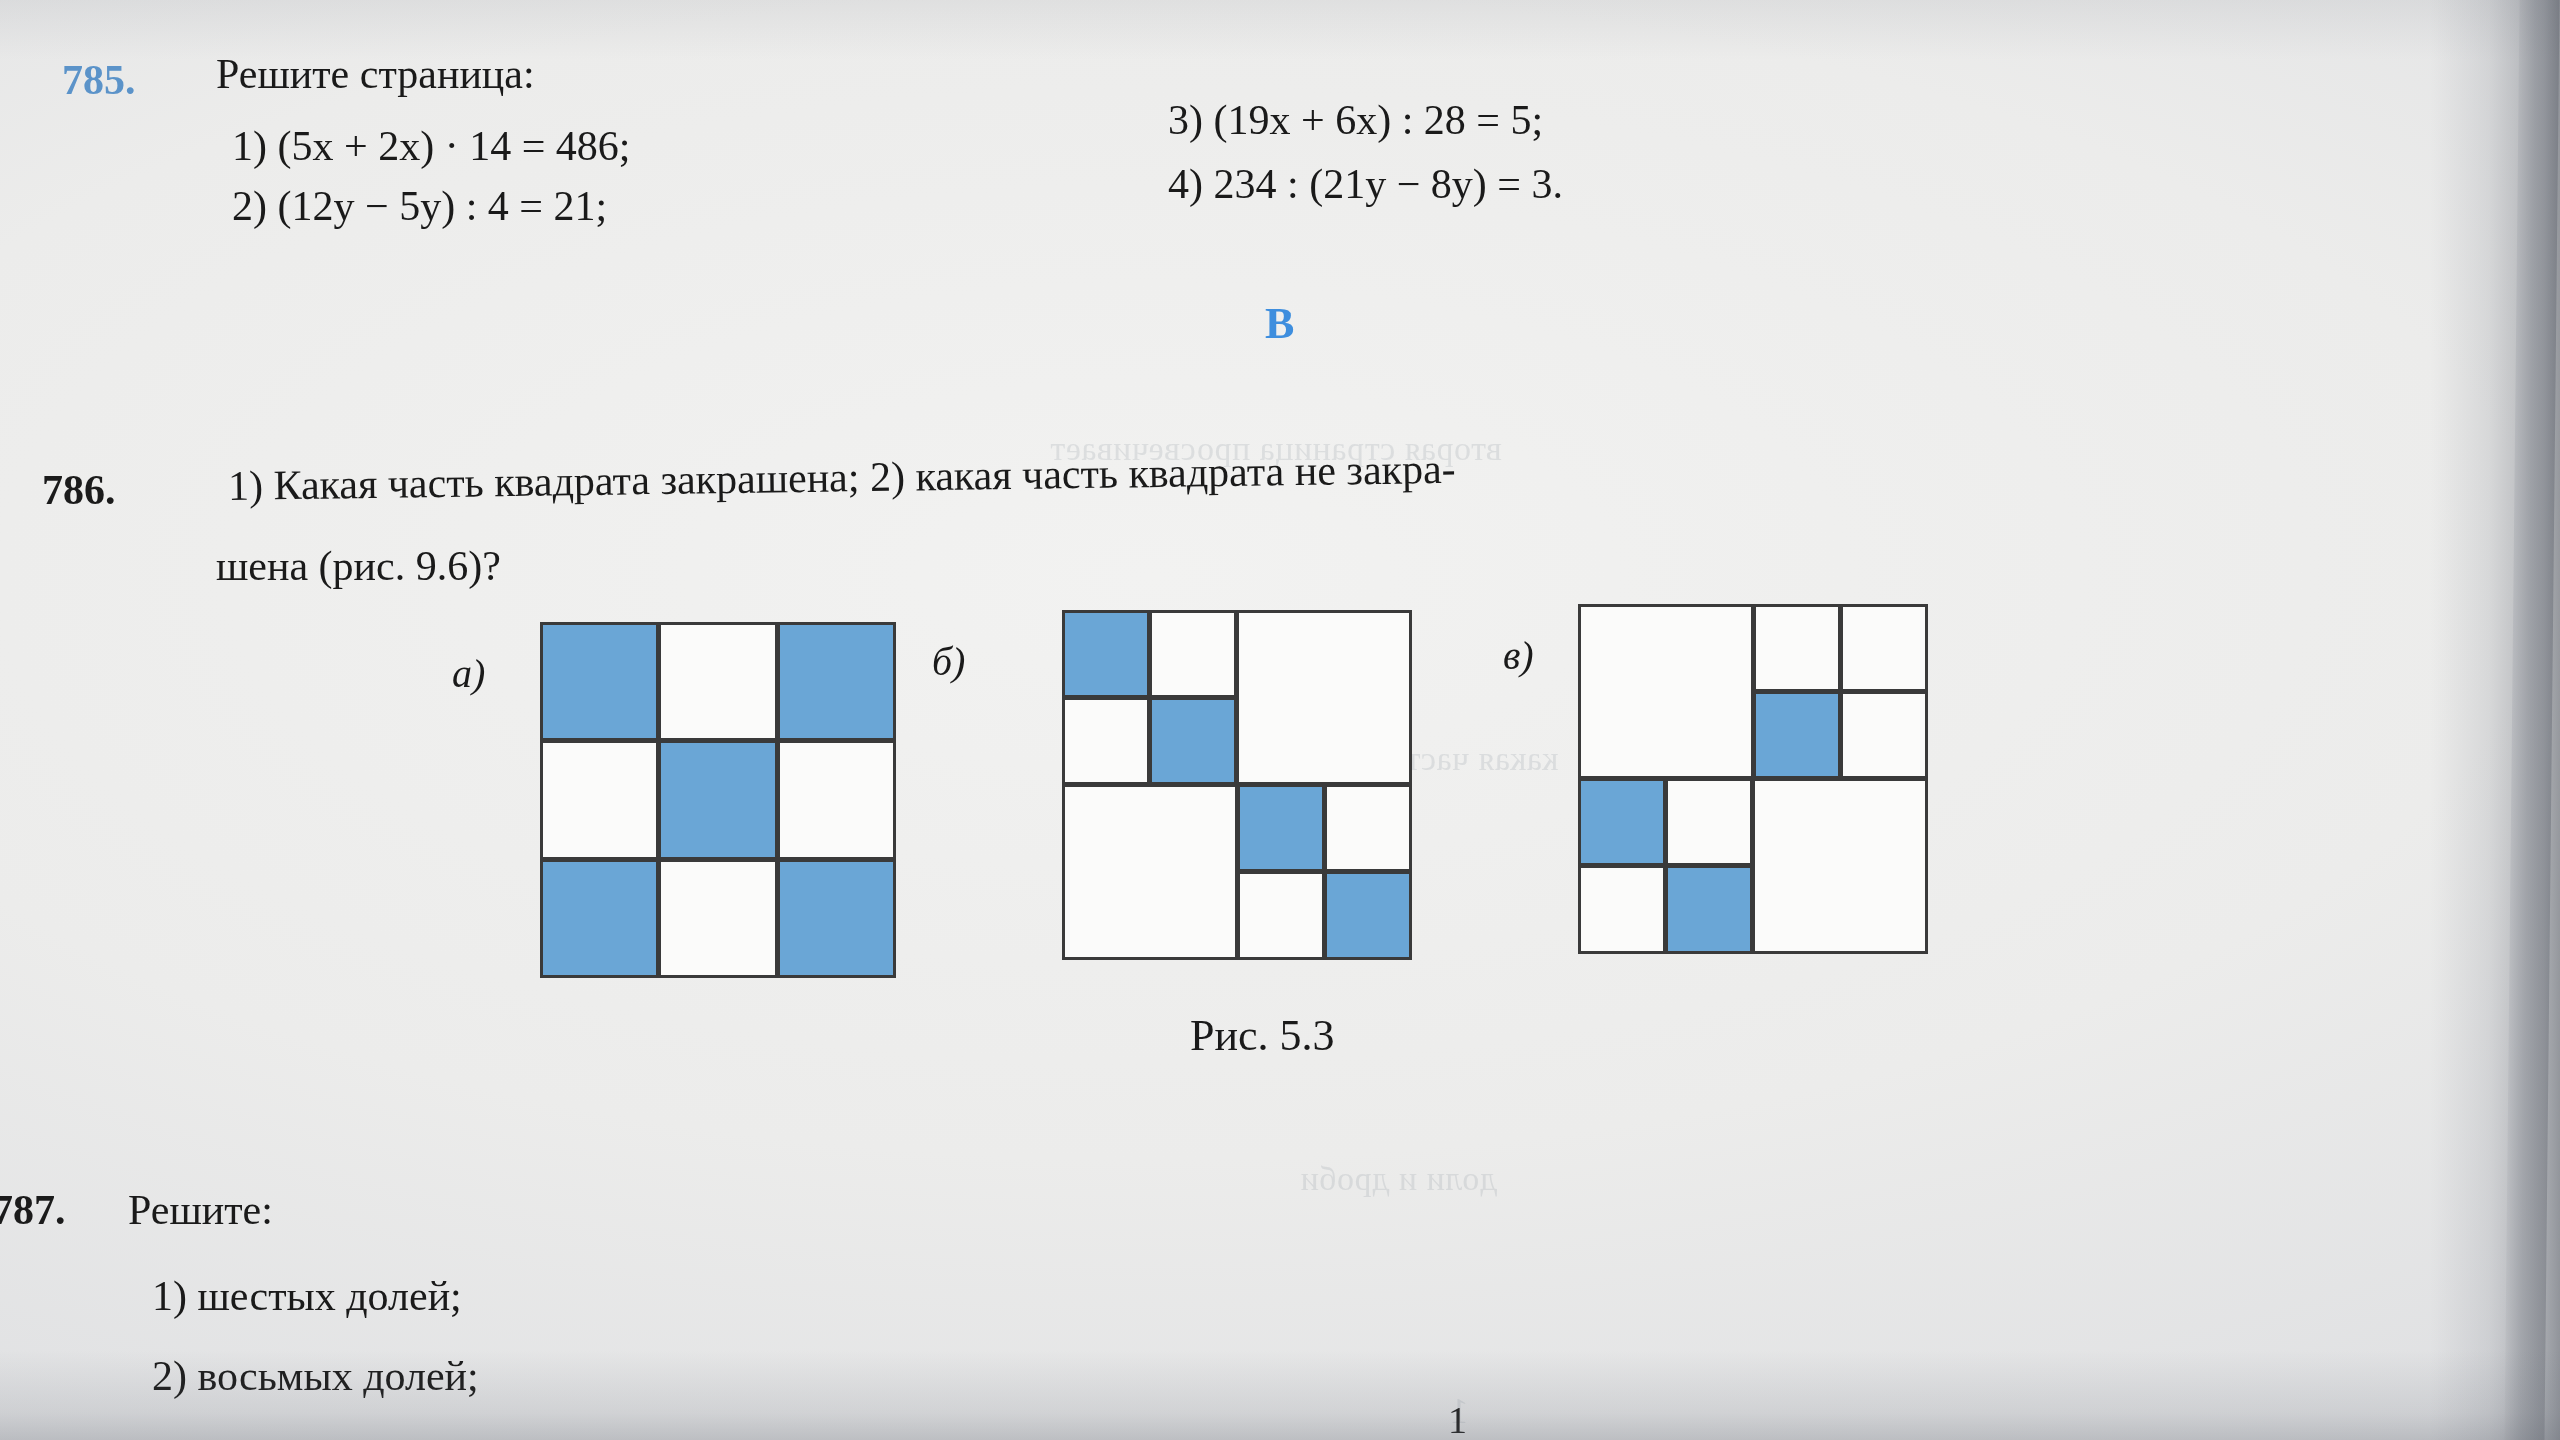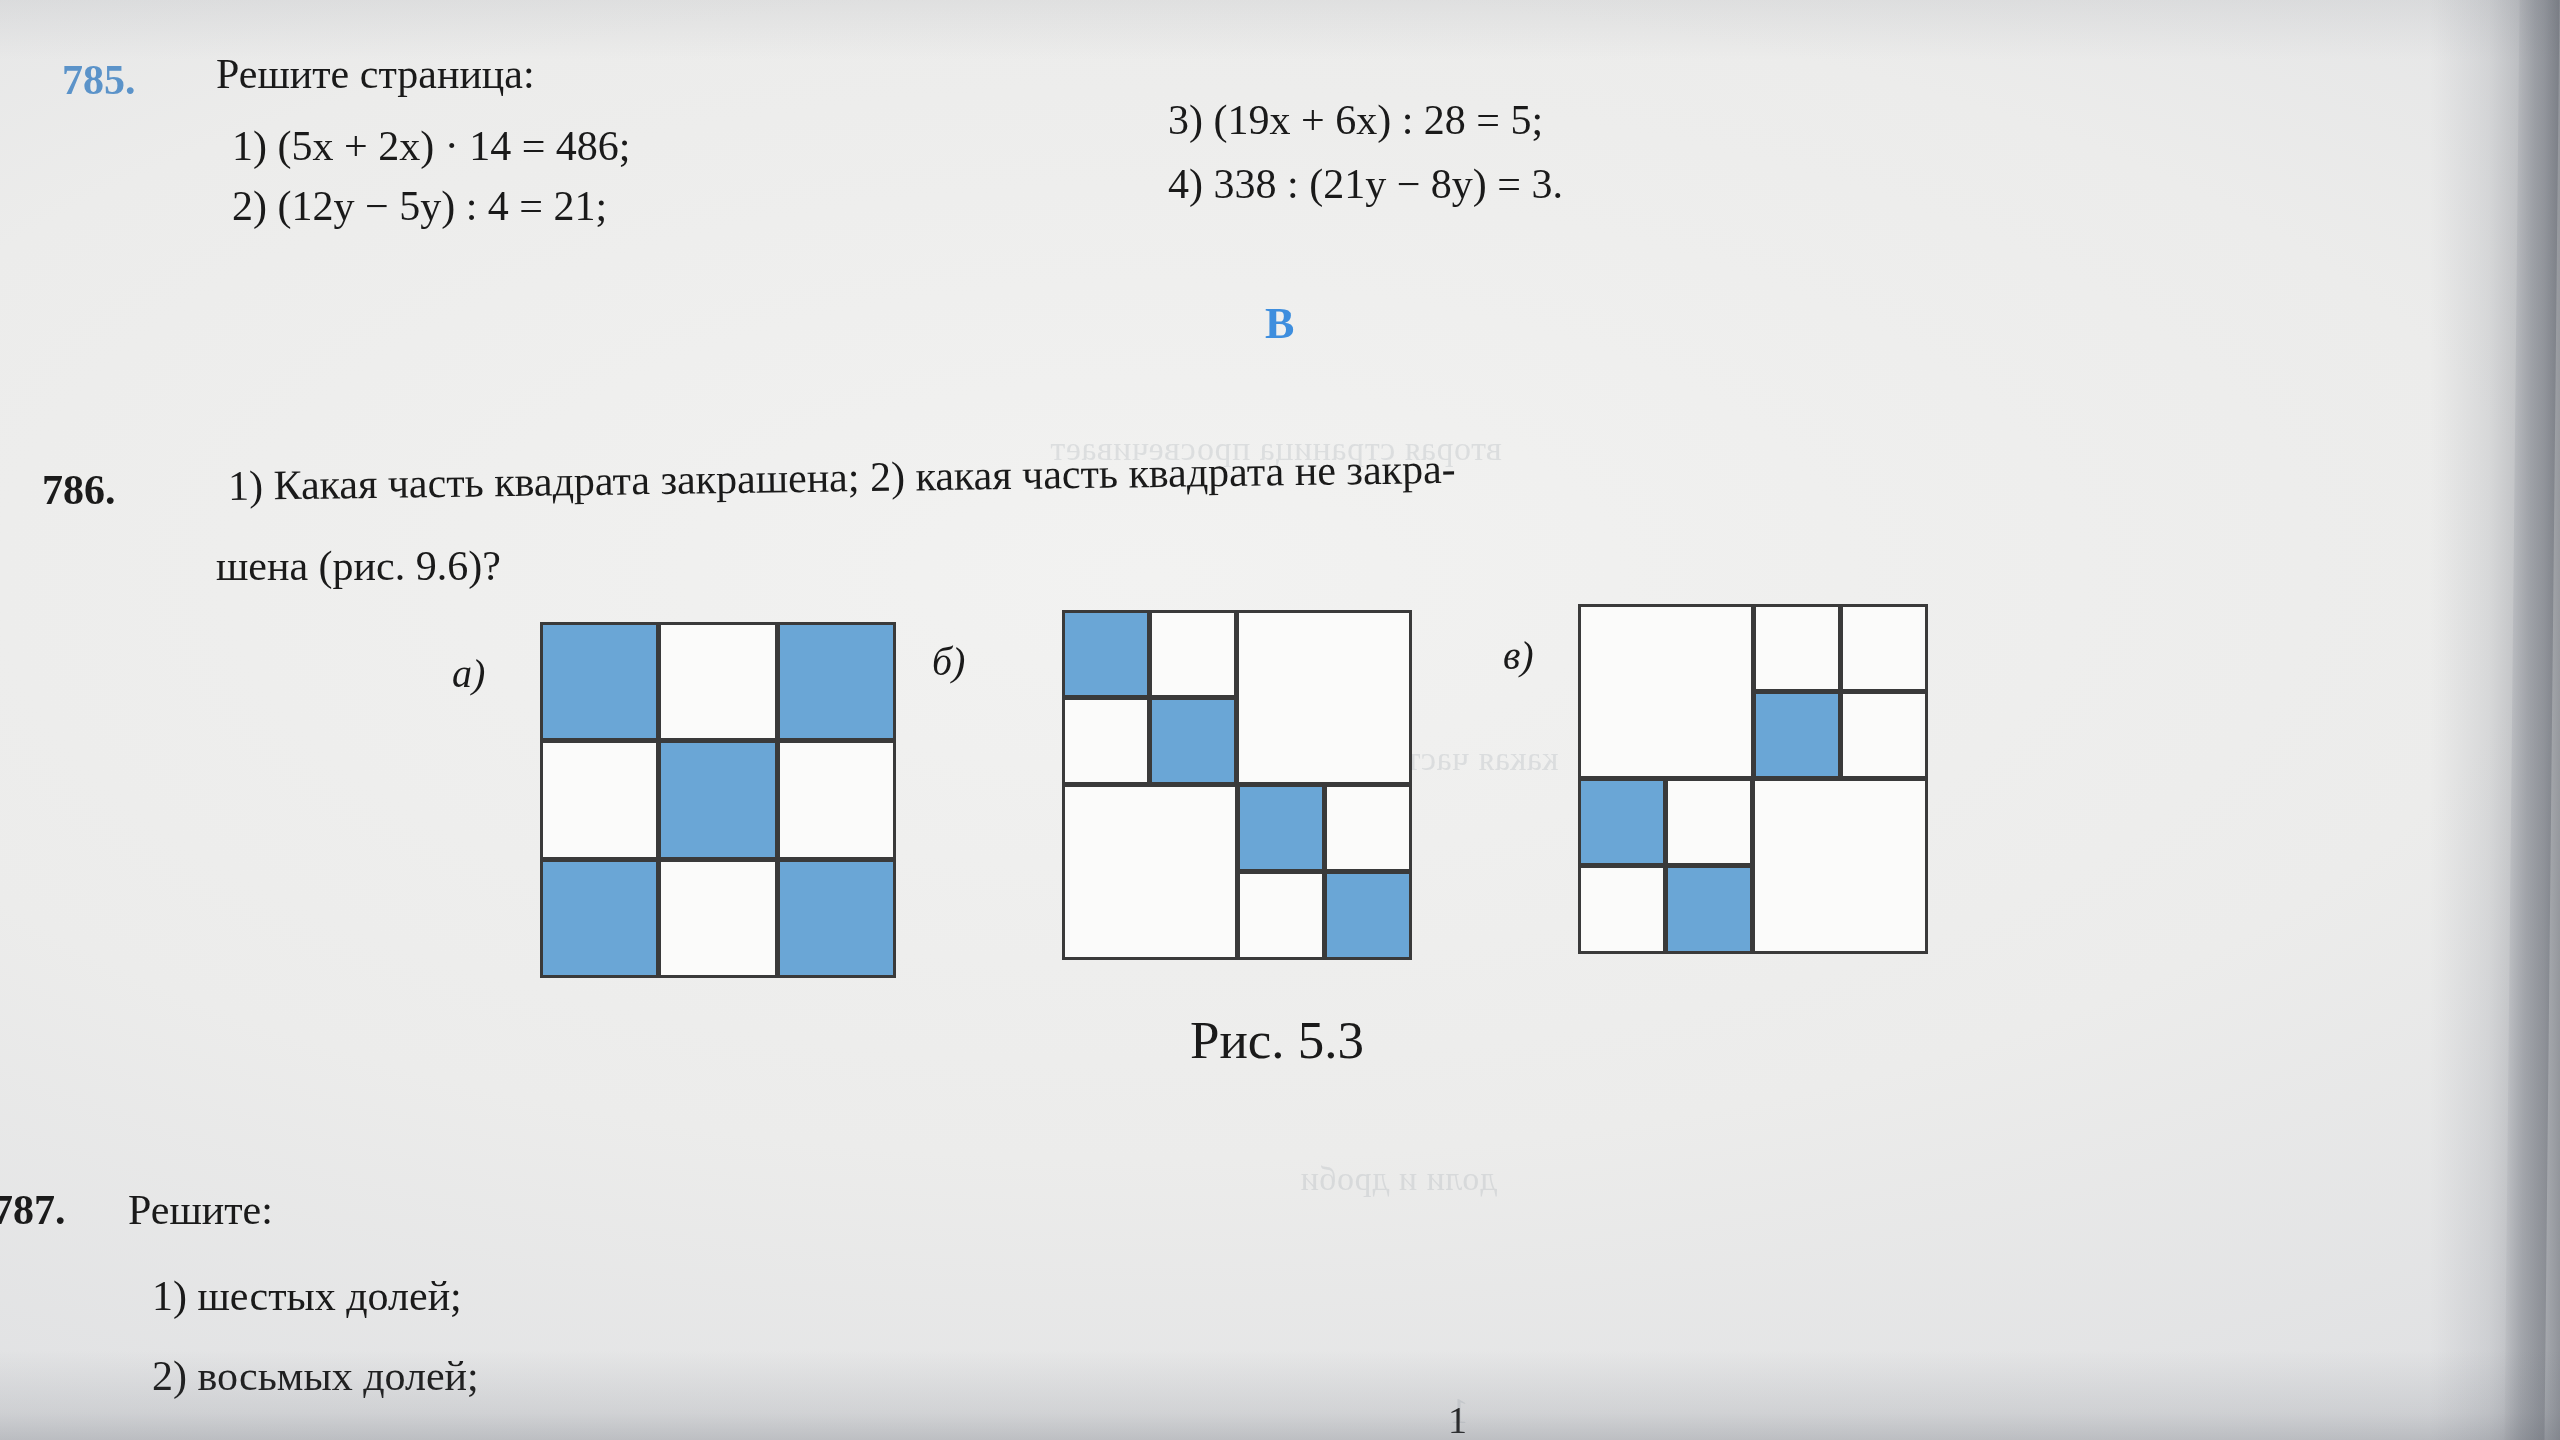--- a/index.html
+++ b/index.html
@@ -57,21 +57,21 @@
     white-space: nowrap;
     letter-spacing: .5px;
   }
 
   .txt { position: absolute; white-space: nowrap; }
 
   .num-blue { color: #5b93c9; font-weight: bold; margin-top: 6px; }
   .num-dark { color: #1b1b1b; font-weight: bold; }
 
   .s38 { font-size: 38px; }
-  .s40 { font-size: 53px; }
+  .s40 { font-size: 44px; }
   .s42 { font-size: 42px; }
 
   .bigB {
     color: #3e8ede;
     font-weight: bold;
     font-size: 44px;
     font-family: "Liberation Serif", serif;
   }
 
   
@@ -109,21 +109,21 @@
   </div>
 
   <div>
     <div class="txt s42 num-blue" style="left:62px; top:50px;">785.</div>
     <div class="txt s42" style="left:216px; top:50px;">Решите страница:</div>
 
     <div class="txt s42" style="left:232px; top:122px;">1) (5x + 2x) · 14 = 486;</div>
     <div class="txt s42" style="left:232px; top:182px;text-align:right;">2) (12y − 5y) : 4 = 21;</div>
 
     <div class="txt s42" style="left:1168px; top:96px;">3) (19x + 6x) : 28 = 5;</div>
-    <div class="txt s42" style="left:1168px; top:160px;">4) 338 : (21y − 8y) = 3.</div>
+    <div class="txt s42" style="left:1168px; top:160px;">4) 234 : (21y − 8y) = 3.</div>
   </div>
 
   <div class="txt bigB" style="left:1265px; top:298px;">В</div>
 
   <div>
     <div class="txt s42 num-dark" style="left:42px; top:466px;">786.</div>
     <div class="txt s42 warp" style="left:228px; top:462px;">1) Какая часть квадрата закрашена; 2) какая часть квадрата не закра-</div>
     <div class="txt s42" style="left:216px; top:542px;">шена (рис. 9.6)?</div>
 
     <div class="fig-label" style="left:452px; top:650px;">а)</div>

